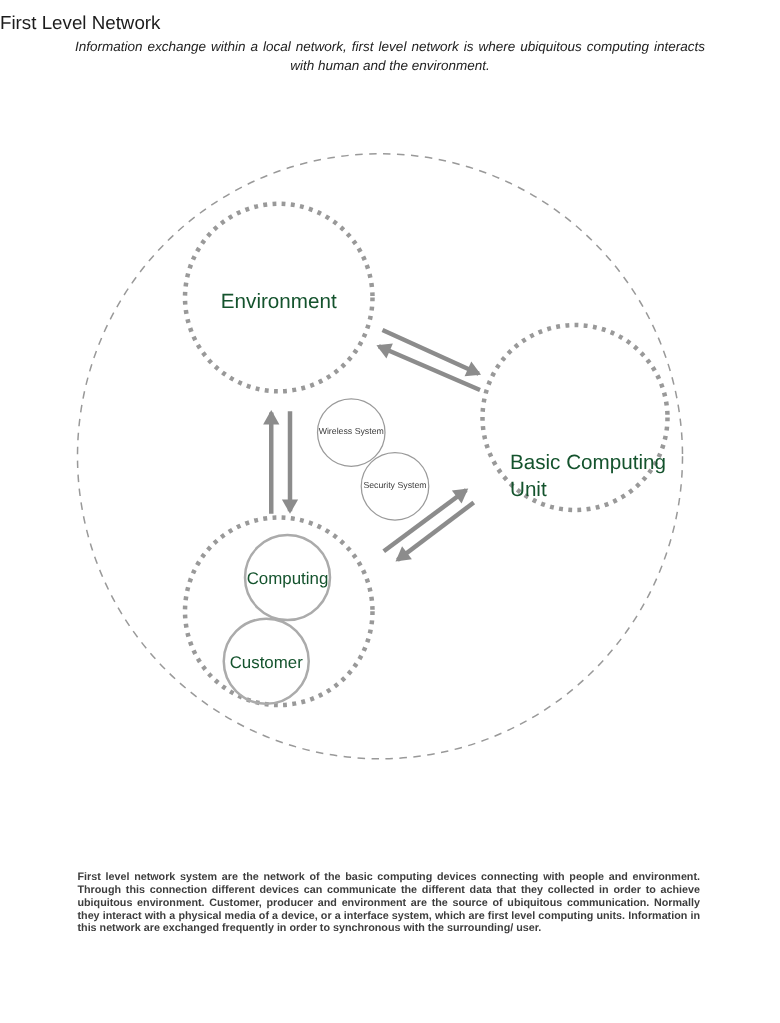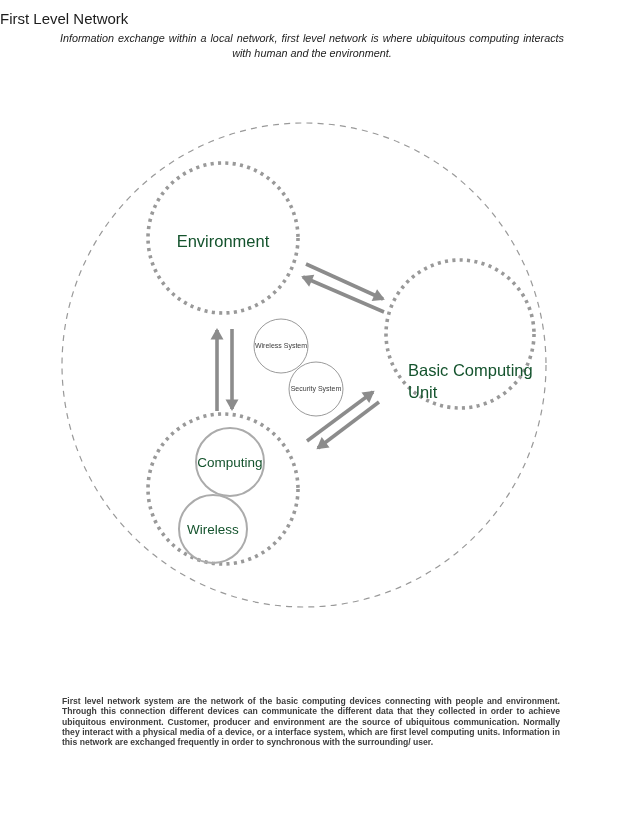--- a/index.html
+++ b/index.html
@@ -84,19 +84,19 @@
     <line x1="217" y1="411" x2="217" y2="330" stroke-width="3.6" marker-end="url(#arrowhead)" stroke="#8c8c8c"></line>
     <line x1="232" y1="329" x2="232" y2="409" stroke-width="3.6" marker-end="url(#arrowhead)" stroke="#8c8c8c"></line>
 
     <line x1="307" y1="441" x2="373" y2="392" stroke-width="3.6" marker-end="url(#arrowhead)" stroke="#8c8c8c"></line>
     <line x1="379" y1="402" x2="318" y2="448" stroke-width="3.6" marker-end="url(#arrowhead)" stroke="#8c8c8c"></line>
   </svg>
 
   <div class="node-label label-environment">Environment</div>
   <div class="node-label label-bcu">Basic Computing Unit</div>
   <div class="node-label label-producer">Computing</div>
-  <div class="node-label label-customer">Wireless</div>
+  <div class="node-label label-customer">Customer</div>
   <div class="node-label label-wireless">Wireless System</div>
   <div class="node-label label-security">Security System</div>
 
   <div class="footer">First level network system are the network of the basic computing devices connecting with people and environment. Through this connection different devices can communicate the different data that they collected in order to achieve ubiquitous environment. Customer, producer and environment are the source of ubiquitous communication. Normally they interact with a physical media of a device, or a interface system, which are first level computing units. Information in this network are exchanged frequently in order to synchronous with the surrounding/ user.</div>
 
 </div>
 
 </body></html>

